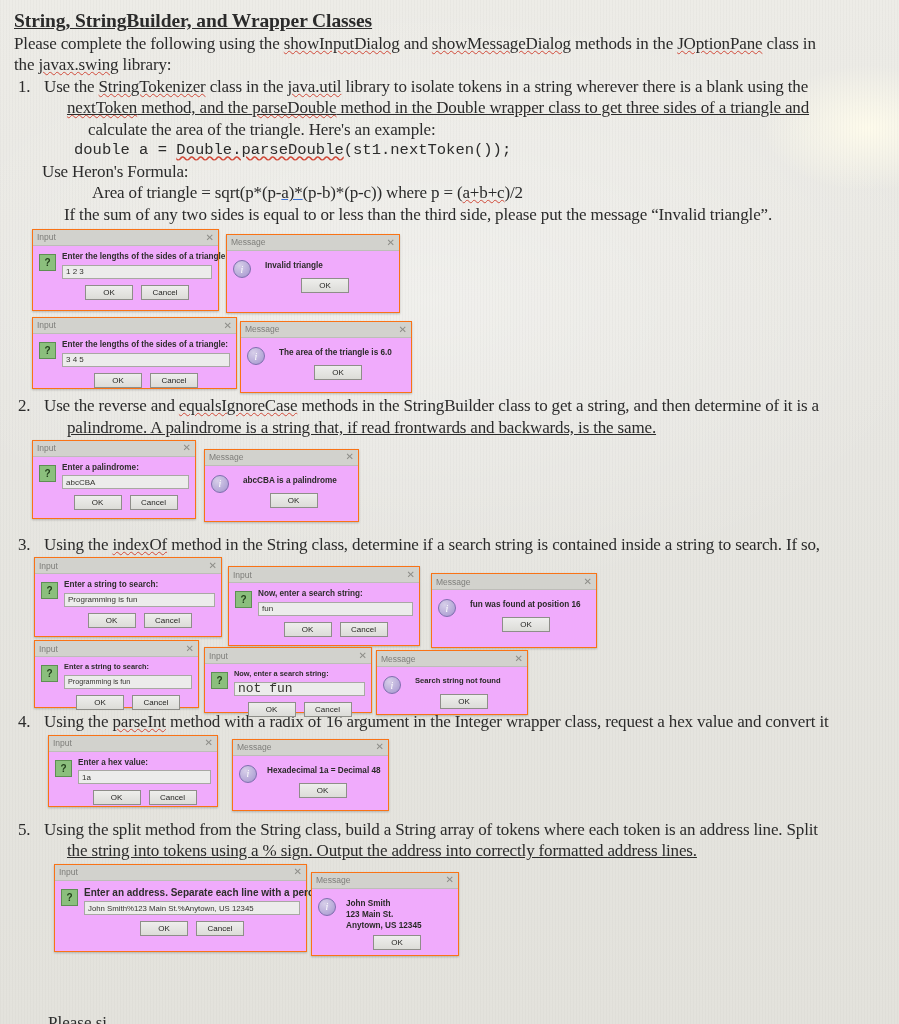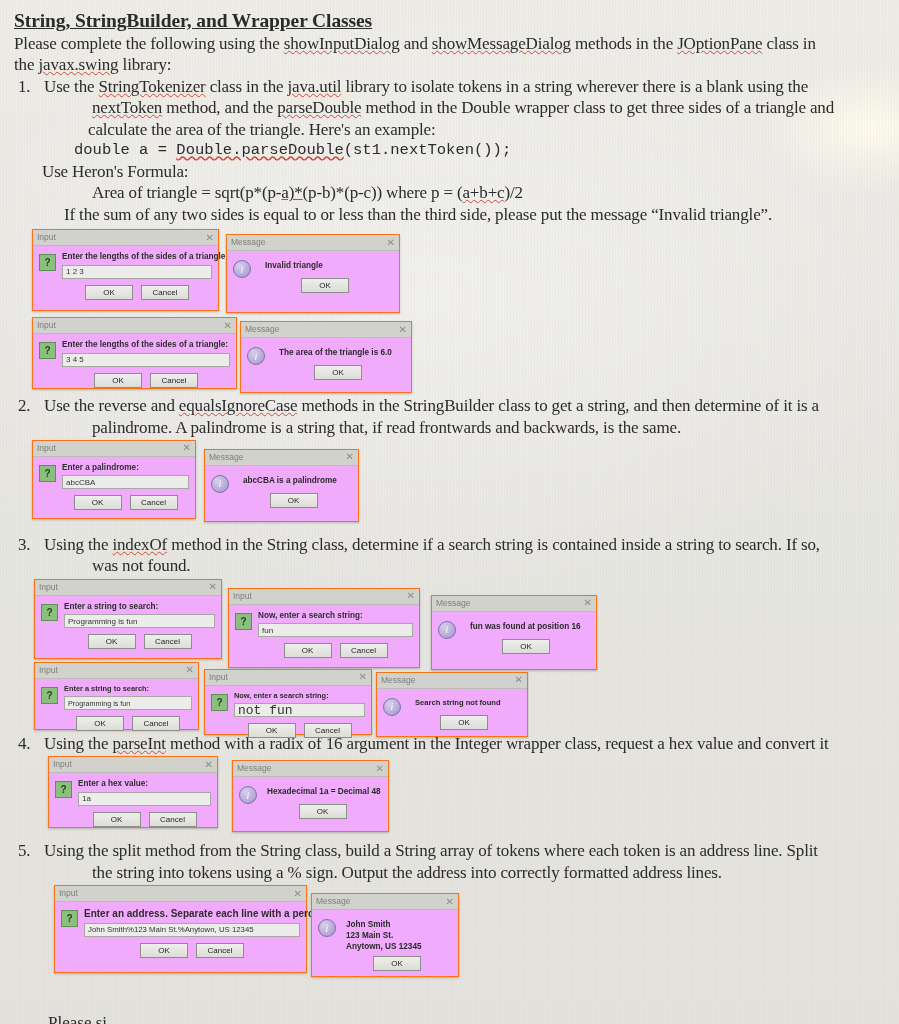--- a/index.html
+++ b/index.html
@@ -50,21 +50,21 @@
   .sp { text-decoration: underline; text-decoration-style: wavy; text-decoration-color: #d04a3a; text-decoration-thickness: 1px; }
   .item {
     display: flex;
     font-size: 17px;
     line-height: 1.26;
     letter-spacing: -0.15px;
     margin-left: 6px;
   }
   .item-num { width: 26px; flex: 0 0 26px; text-align: left; padding-left: 4px; }
   .item-body { flex: 1 1 auto; }
-  .indent-1 { margin-left: 48px; }
+  .indent-1 { margin-left: 23px; text-decoration: underline; }
   .indent-2 { margin-left: 44px; }
   code.code-line {
     font-family: "Liberation Mono", monospace;
     font-size: 15.5px;
     letter-spacing: 0px;
     display: block;
     margin-left: 66px;
     line-height: 1.35;
     white-space: pre;
   }
@@ -332,21 +332,20 @@
           </div>
         </div>
       </div>
     </div>
   </div>
 
   <div class="item" style="margin-top:2px;">
     <div class="item-num">3.</div>
     <div class="item-body">
       <span>Using the </span><span class="sp">indexOf</span><span> method in the String class, determine if a search string is contained inside a string to search.  If so,</span>
-      <div class="indent-1">was not found.</div>
     </div>
   </div>
 
   <div class="dlg-row" style="height:152px; margin-top:2px;">
 
     <div class="dialog" style="left:20px; top:0px; width:188px; height:80px;">
       <div class="dlg-title">
         <span class="tlabel">Input</span>
         <span class="close-x">✕</span>
       </div>

